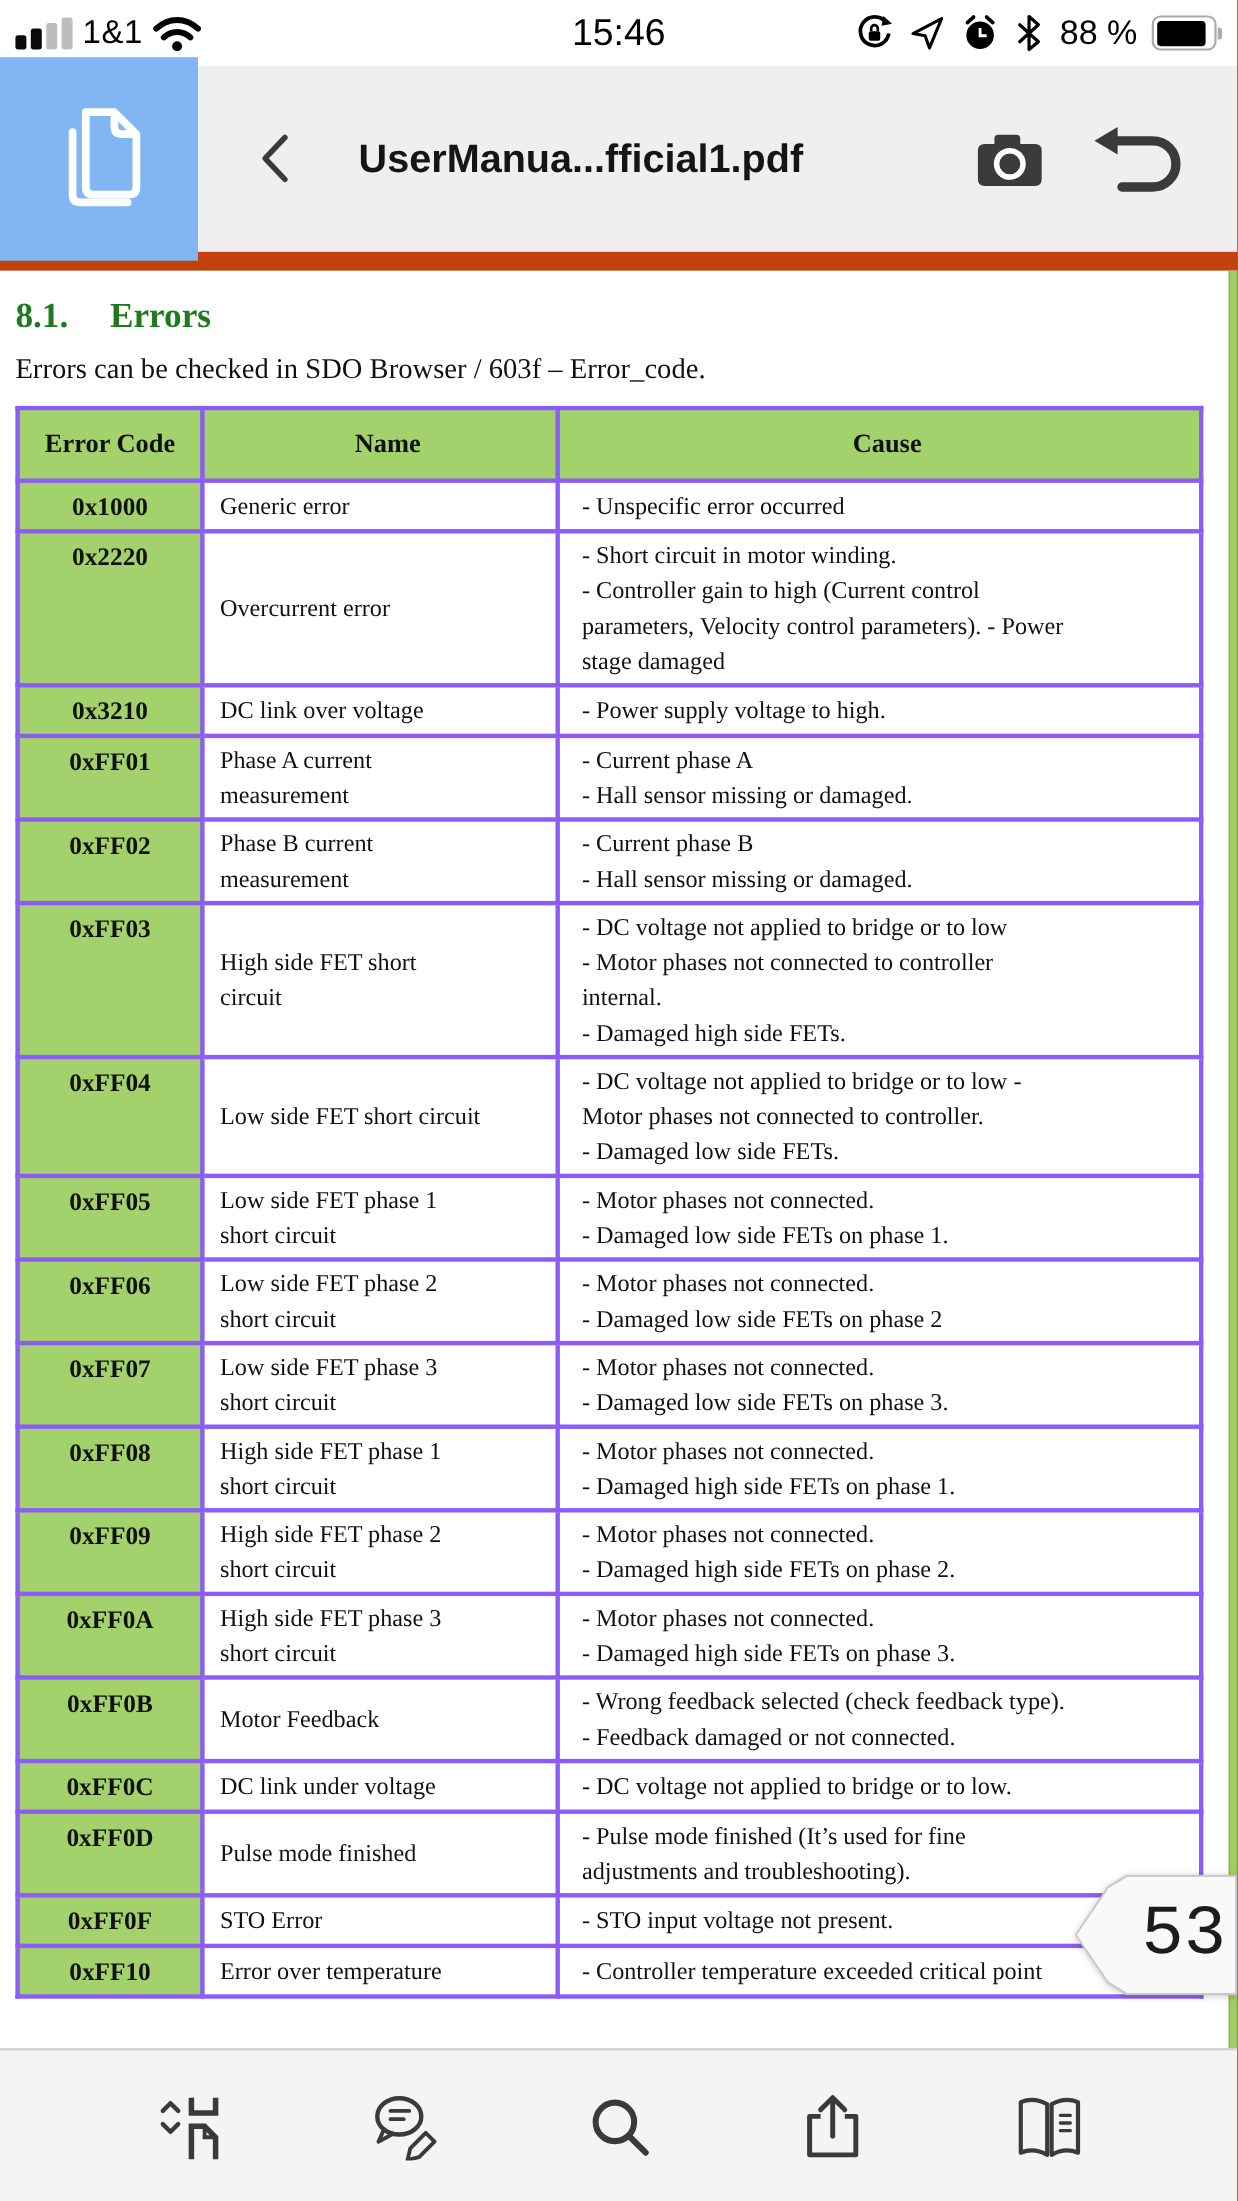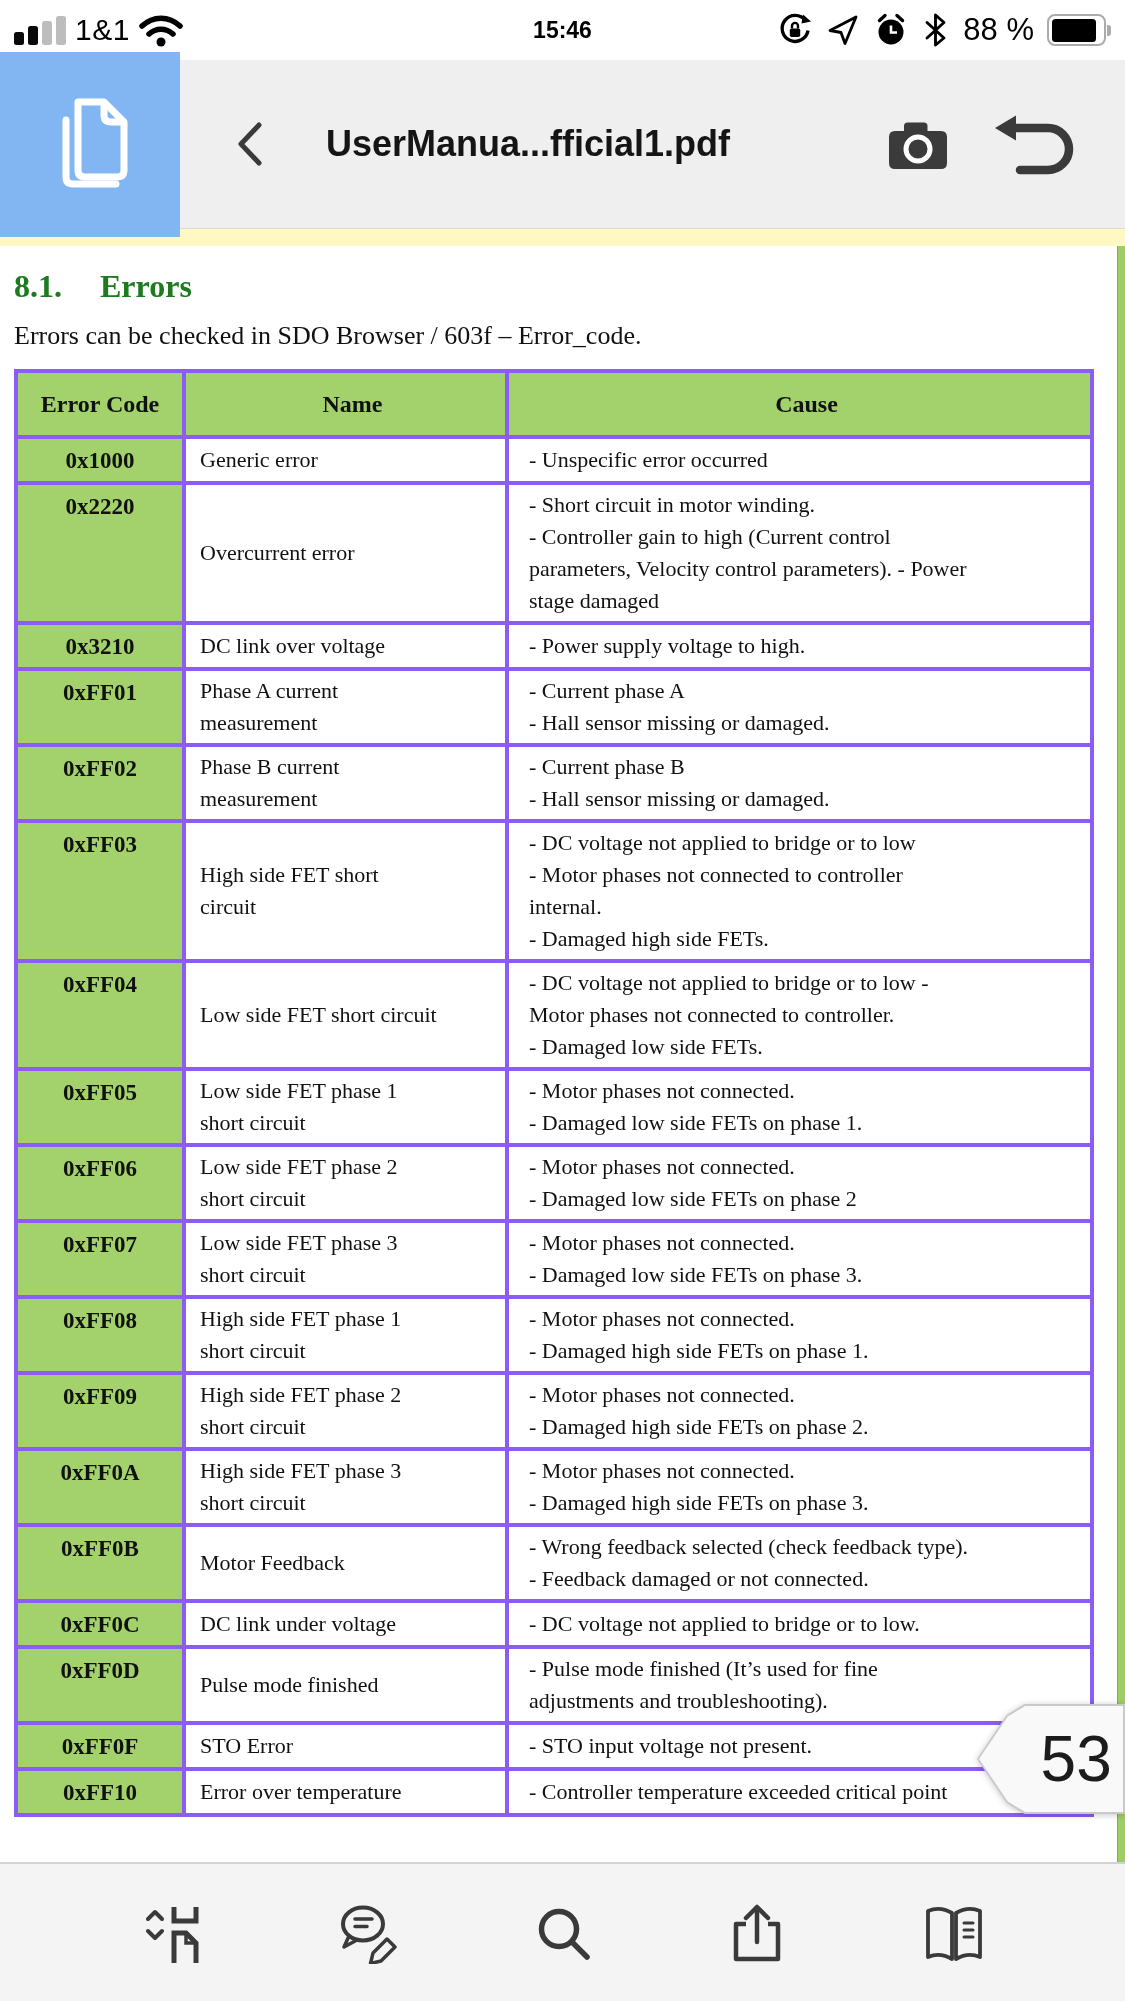--- a/index.html
+++ b/index.html
@@ -1,30 +1,30 @@
 <!DOCTYPE html>
 <html><head>
 <meta charset="utf-8">
 <style>
   html,body{margin:0;padding:0;background:#444;}
-  .phone{position:relative;width:1125px;height:2001px;background:#fef9c3;overflow:hidden;
+  .phone{position:relative;width:1125px;height:2001px;background:#c2410c;overflow:hidden;
          font-family:"Liberation Sans","DejaVu Sans",sans-serif;}
 
   
   .status-bar{position:absolute;top:0;left:0;right:0;height:60px;background:#fff;
               display:flex;align-items:center;padding:0 14px;box-sizing:border-box;}
   .sb-left{display:flex;align-items:center;gap:9px;}
   .sig-bars{display:flex;align-items:flex-end;gap:4px;height:30px;}
   .sig-bars i{display:block;width:10px;border-radius:2.5px;}
   .sig-bars i:nth-child(1){height:13px;background:#0a0a0a;}
   .sig-bars i:nth-child(2){height:19px;background:#0a0a0a;}
   .sig-bars i:nth-child(3){height:24px;background:#bdbdbd;}
   .sig-bars i:nth-child(4){height:29px;background:#bdbdbd;}
   .carrier{font-size:30px;color:#000;letter-spacing:.5px;}
-  .sb-time{position:absolute;left:50%;transform:translateX(-50%);font-size:23px;font-weight:700;color:#000;}
+  .sb-time{position:absolute;left:50%;transform:translateX(-50%);font-size:34px;font-weight:400;color:#000;}
   .sb-right{margin-left:auto;display:flex;align-items:center;gap:13px;}
   .pct{font-size:31px;color:#000;}
   .battery{position:relative;width:64px;height:30px;display:flex;align-items:center;}
   .batt-body{width:56px;height:28px;border:2.5px solid #ababab;border-radius:8px;position:relative;}
   .batt-fill{position:absolute;left:2.5px;top:2.5px;bottom:2.5px;width:44px;background:#000;border-radius:3.5px;}
   .batt-nub{width:4px;height:11px;background:#ababab;border-radius:0 3px 3px 0;margin-left:1.5px;}
 
   
   .app-header{position:absolute;top:60px;left:0;right:0;height:169px;background:#efefef;
               border-bottom:1px solid #d9d9d9;display:flex;align-items:center;box-sizing:border-box;}
@@ -58,21 +58,21 @@
   table.err tr.thick-top td{border-top:4px solid #d946ef;}
 
   
   .badge{position:absolute;right:0;top:1458px;width:148px;height:110px;z-index:2;
          filter:drop-shadow(0 1px 3px rgba(0,0,0,.22));}
   .badge-border,.badge-fill{position:absolute;clip-path:polygon(0 50%,20% 10%,32% 0,100% 0,100% 100%,32% 100%,20% 90%);}
   .badge-border{inset:0;background:#c9c9c9;}
   .badge-fill{inset:2px;background:#f9f9f9;}
   .badge-num{position:absolute;left:34%;right:0;top:0;bottom:0;display:flex;align-items:center;
              justify-content:center;font-size:64px;color:#1c1c1c;
-             font-family:Liberation Sans, sans-serif;}
+             font-family:Liberation Mono, monospace;}
 
   
   .toolbar{position:absolute;left:0;right:0;bottom:0;height:139px;background:#f4f4f4;
            border-top:2px solid #d2d2d2;box-sizing:border-box;display:flex;align-items:center;
            justify-content:space-between;padding:0 140px;}
   .tb-btn{display:flex;align-items:center;justify-content:center;}
   svg{display:block;}
 </style>
 </head>
 <body>

